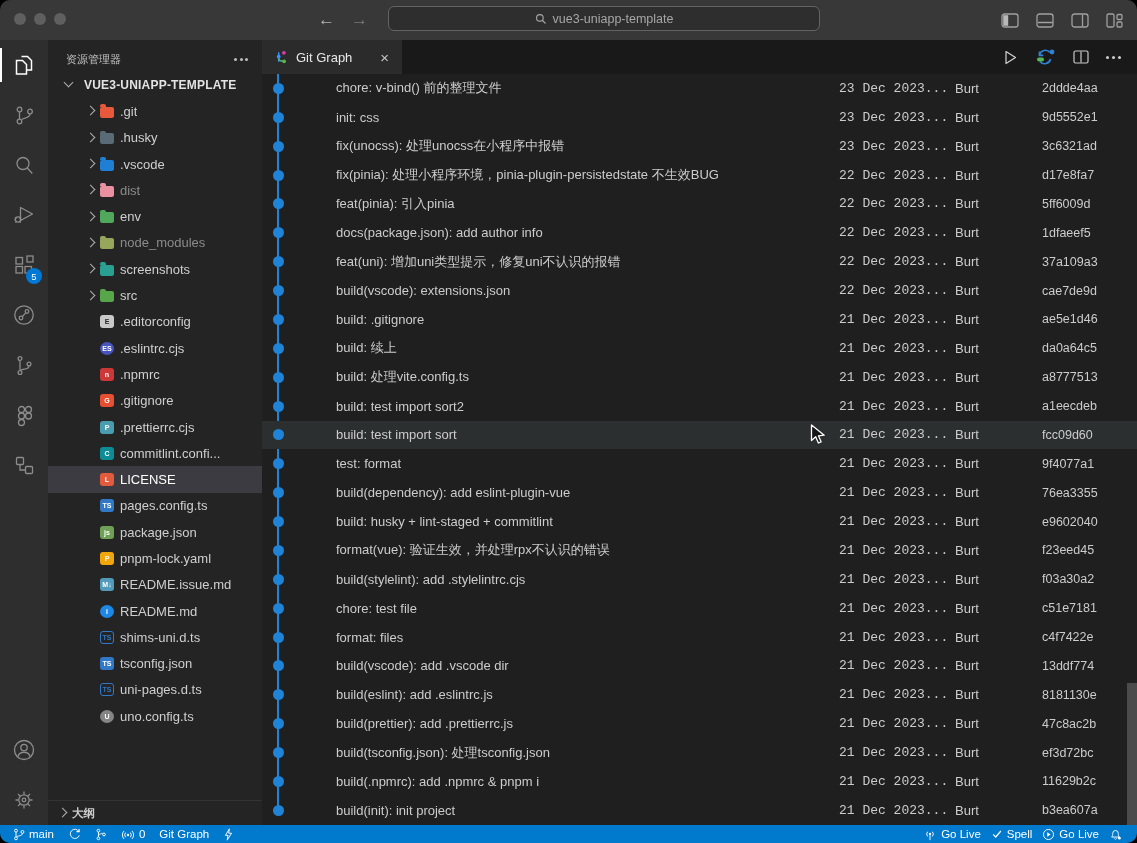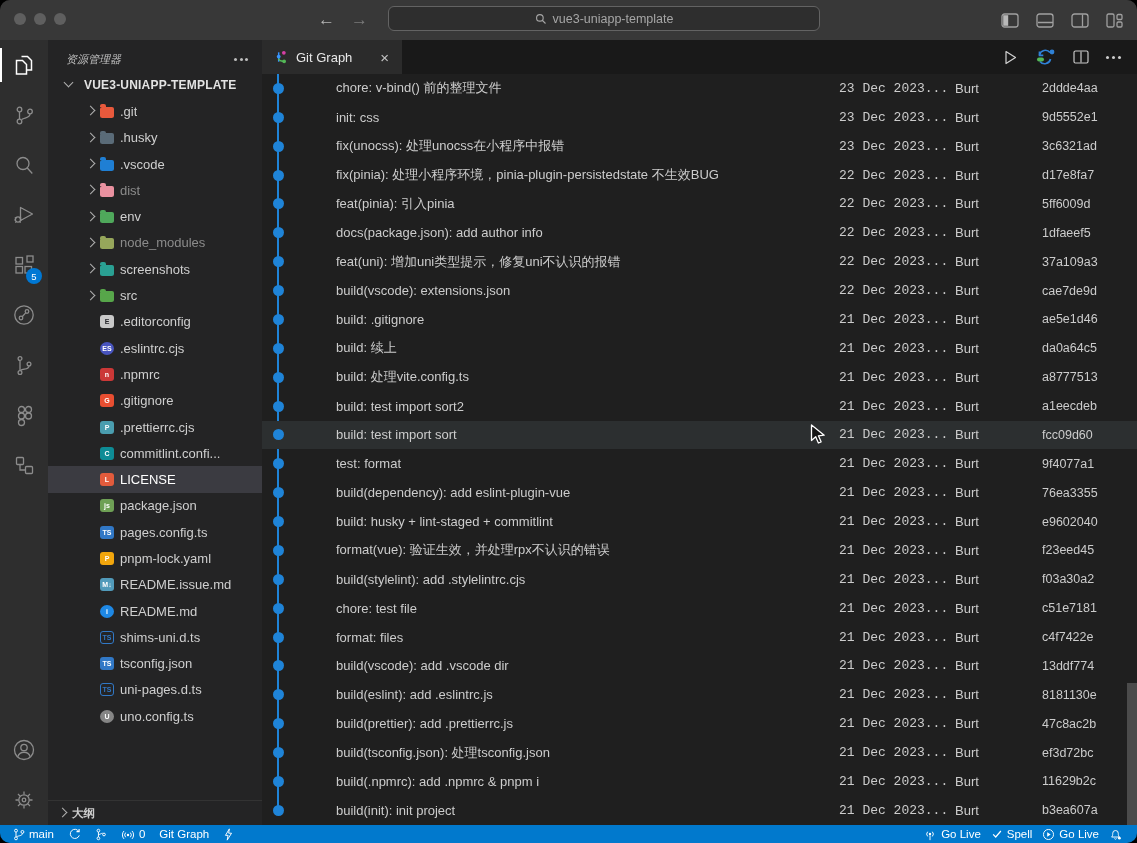--- a/index.html
+++ b/index.html
@@ -27,21 +27,21 @@
   .act-item { position:relative; width:48px; height:50px; display:flex; align-items:center; justify-content:center; }
   .act-item svg { stroke:#8c8c8c; fill:none; stroke-width:1.3; }
   .act-item.active svg { stroke:#fff; stroke-width:1.5; }
   .act-item.active::before { content:""; position:absolute; left:0; top:8px; bottom:8px; width:2px; background:#fff; }
   .act-badge { position:absolute; right:6px; bottom:6px; min-width:16px; height:16px; border-radius:9px;
                background:#0078d4; color:#fff; font-size:9.5px; display:flex; align-items:center; justify-content:center; }
   .act-bottom { margin-top:auto; }
 
   
   .sidebar { width:214px; background:#242425; flex:none; display:flex; flex-direction:column; color:#cfcfcf; overflow:hidden; }
-  .sb-header { height:32px; flex:none; display:flex; align-items:center; padding:6px 10px 0 18px; font-size:11px; color:#c0c0c0;font-style:italic; }
+  .sb-header { height:32px; flex:none; display:flex; align-items:center; padding:6px 10px 0 18px; font-size:11px; color:#c0c0c0; }
   .sb-more { margin-left:auto; display:flex; gap:2.5px; padding:4px; }
   .sb-more i { width:3px; height:3px; border-radius:50%; background:#bdbdbd; }
   .tree { flex:none; }
   .trow { height:26.3px; display:flex; align-items:center; font-size:13px; padding-left:36px; cursor:default; white-space:nowrap; }
   .trow.root { padding-left:14px; font-weight:bold; font-size:12px; color:#e3e3e3; letter-spacing:.2px; }
   .trow.selected { background:#3b3b41; color:#fff; }
   .trow.dim .tlabel { color:#8b8b8b; }
   .chev { width:16px; flex:none; position:relative; }
   .chev::before { content:""; position:absolute; left:3px; top:-4px; width:6px; height:6px;
                   border-right:1.4px solid #b0b0b0; border-bottom:1.4px solid #b0b0b0; transform:rotate(-45deg); }
@@ -356,32 +356,32 @@
             <div class="trow selected">
               <span class="spacer-hide spacer16"></span>
               <span class="ficon" style="--c: #e25b3c;">
                 <span>L</span>
               </span>
               <span class="tlabel">LICENSE</span>
             </div>
 
             <div class="trow">
               <span class="spacer-hide spacer16"></span>
+              <span class="ficon" style="--c: #3178c6;">
+                <span>TS</span>
+              </span>
+              <span class="tlabel">pages.config.ts</span>
+            </div>
+
+            <div class="trow">
+              <span class="spacer-hide spacer16"></span>
               <span class="ficon" style="--c: #6ea055;">
                 <span>js</span>
               </span>
               <span class="tlabel">package.json</span>
-            </div>
-
-            <div class="trow">
-              <span class="spacer-hide spacer16"></span>
-              <span class="ficon" style="--c: #3178c6;">
-                <span>TS</span>
-              </span>
-              <span class="tlabel">pages.config.ts</span>
             </div>
 
             <div class="trow">
               <span class="spacer-hide spacer16"></span>
               <span class="ficon" style="--c: #f2a60d;">
                 <span>P</span>
               </span>
               <span class="tlabel">pnpm-lock.yaml</span>
             </div>
 

